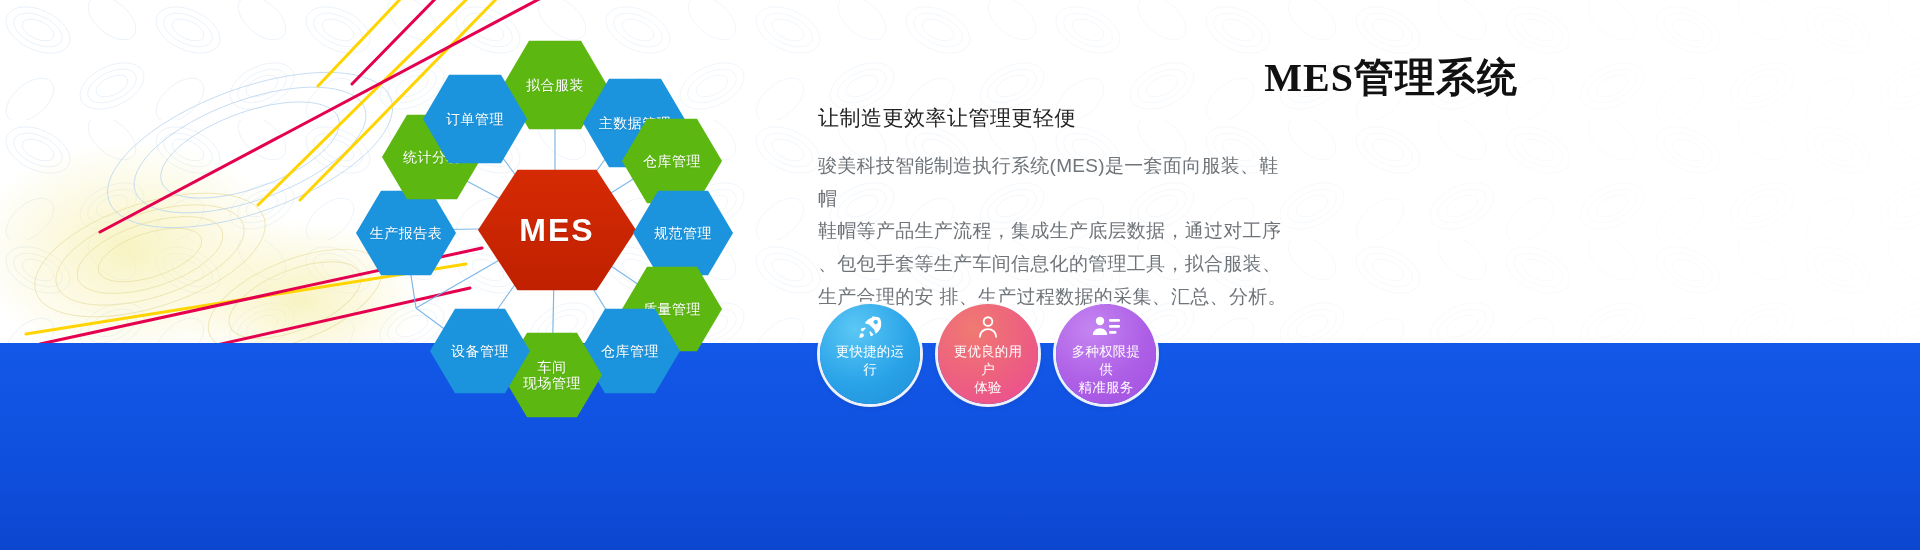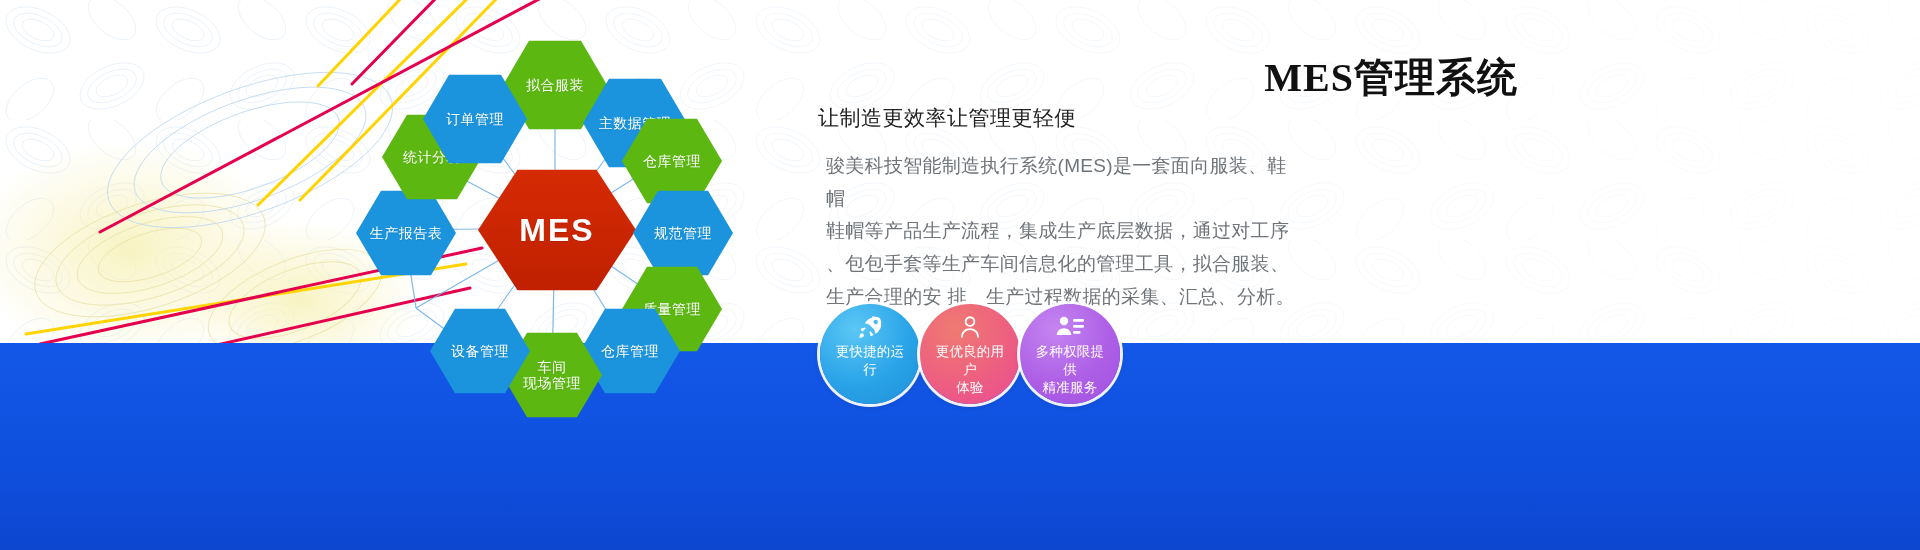--- a/index.html
+++ b/index.html
@@ -39,25 +39,25 @@
   
   #right{position:absolute;left:818px;top:56px;width:700px;}
   #title{
     font-size:40px;font-weight:bold;color:#111;letter-spacing:1px;
     font-family:"Liberation Serif","DejaVu Serif",serif;
     margin:0 0 4px 0;line-height:1.1;text-align:right;
   }
   #subtitle{
     font-size:21px;color:#222;margin:0 0 18px 0;letter-spacing:.5px;font-weight:400;
   }
-  #para{margin:8px;color:#6f7479;font-size:19px;line-height:1.72;letter-spacing:.3px;max-width:470px;}
+  #para{margin:0;color:#6f7479;font-size:19px;line-height:1.72;letter-spacing:.3px;max-width:470px;}
   #para p{margin:0;}
 
   
-  #badges{position:absolute;left:820px;top:304px;display:flex;}
+  #badges{position:absolute;left:820px;top:304px;display:flex;gap:18px;}
   .badge{
     width:100px;height:100px;border-radius:50%;
     display:flex;flex-direction:column;align-items:center;justify-content:flex-start;
     color:#fff;position:relative;box-sizing:border-box;padding-top:8px;
     box-shadow:0 0 0 3px rgba(255,255,255,.92), 0 2px 6px rgba(0,0,0,.18);
   }
   .badge .bicon{height:30px;display:flex;align-items:center;justify-content:center;margin-bottom:1px;}
   .badge .blabel{font-size:13.5px;line-height:1.32;text-align:center;padding:0 9px;letter-spacing:.2px;}
   .b1{background:radial-gradient(circle at 35% 25%,#5bc8f5 0%,#2aa3e8 55%,#1f8fd8 100%);}
   .b2{background:radial-gradient(circle at 35% 25%,#f07a72 0%,#ed5f80 55%,#ea4a96 100%);}

